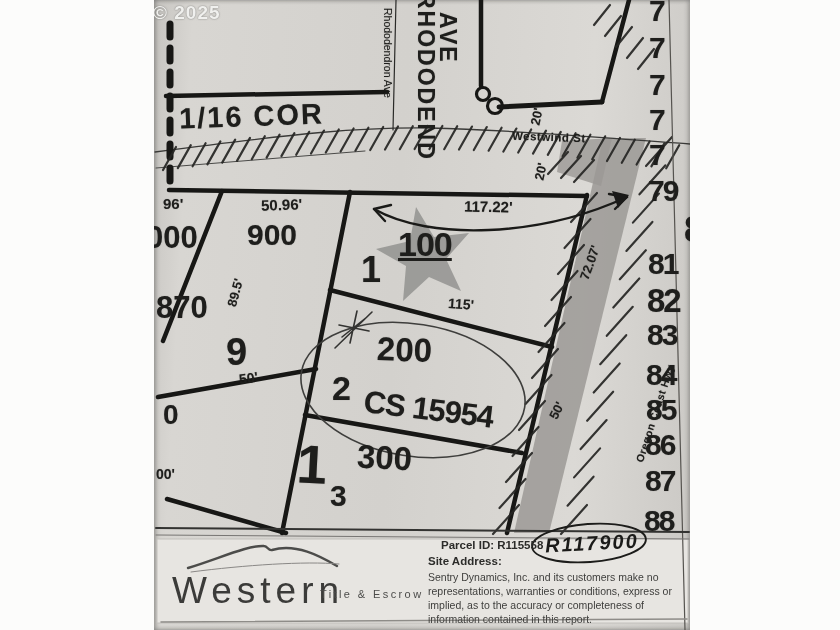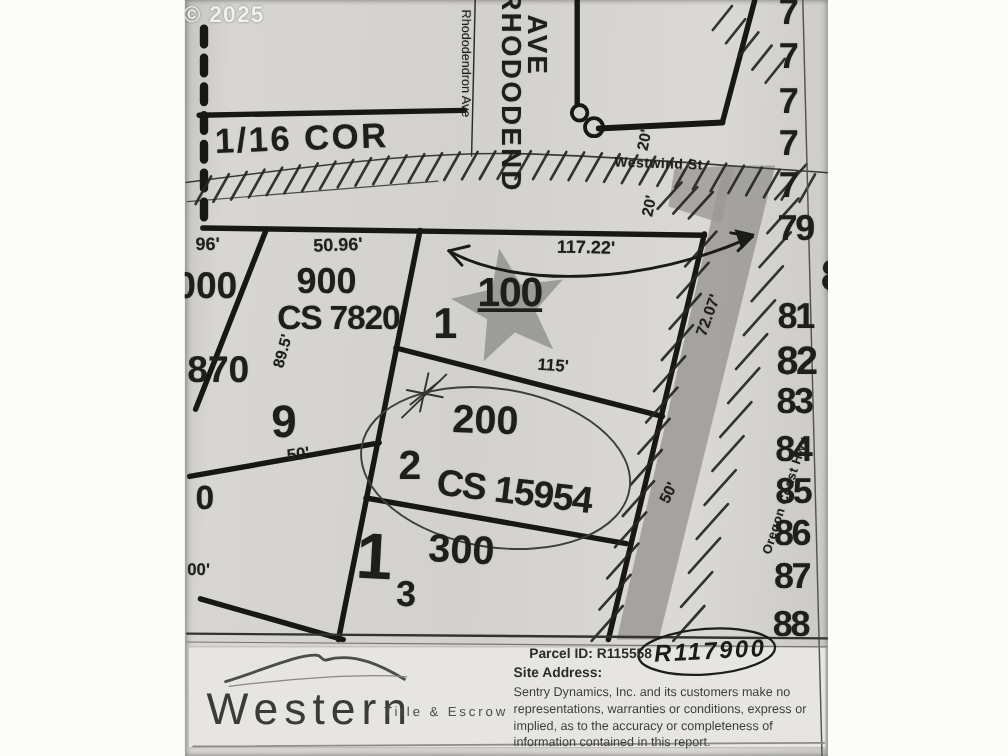--- a/index.html
+++ b/index.html
@@ -182,21 +182,20 @@
 
       <div class="lbl" style="left:528px;top:110px;font-size:13px;transform:rotate(-78deg);">20'</div>
       <div class="lbl" style="left:532px;top:165px;font-size:13px;transform:rotate(-78deg);">20'</div>
 
       <div class="lbl" style="left:163px;top:196px;font-size:15px;">96'</div>
       <div class="lbl" style="left:261px;top:197px;font-size:15px;transform:rotate(-2deg);">50.96'</div>
       <div class="lbl" style="left:464px;top:199px;font-size:15px;transform:rotate(1deg);">117.22'</div>
 
       <div class="lbl" style="left:146px;top:222px;font-size:31px;">000</div>
       <div class="lbl" style="left:247px;top:220px;font-size:30px;">900</div>
-      <div class="lbl" style="left:231px;top:251px;font-size:28px;letter-spacing:-1px;">CS 7820</div>
       <div class="lbl" style="left:156px;top:292px;font-size:31px;">870</div>
       <div class="lbl" style="left:221px;top:286px;font-size:13px;transform:rotate(-75deg);">89.5'</div>
 
       <div class="lbl" style="left:226px;top:333px;font-size:38px;">9</div>
       <div class="lbl" style="left:239px;top:371px;font-size:14px;transform:rotate(-8deg);">50'</div>
 
       <div class="lbl" style="left:361px;top:252px;font-size:36px;">1</div>
       <div class="lbl" style="left:398px;top:227px;font-size:34px;letter-spacing:-1px;text-decoration:underline;">100</div>
       <div class="lbl" style="left:448px;top:297px;font-size:14px;transform:rotate(4deg);">115'</div>
       <div class="lbl" style="left:572px;top:256px;font-size:13px;transform:rotate(-70deg);">72.07'</div>

